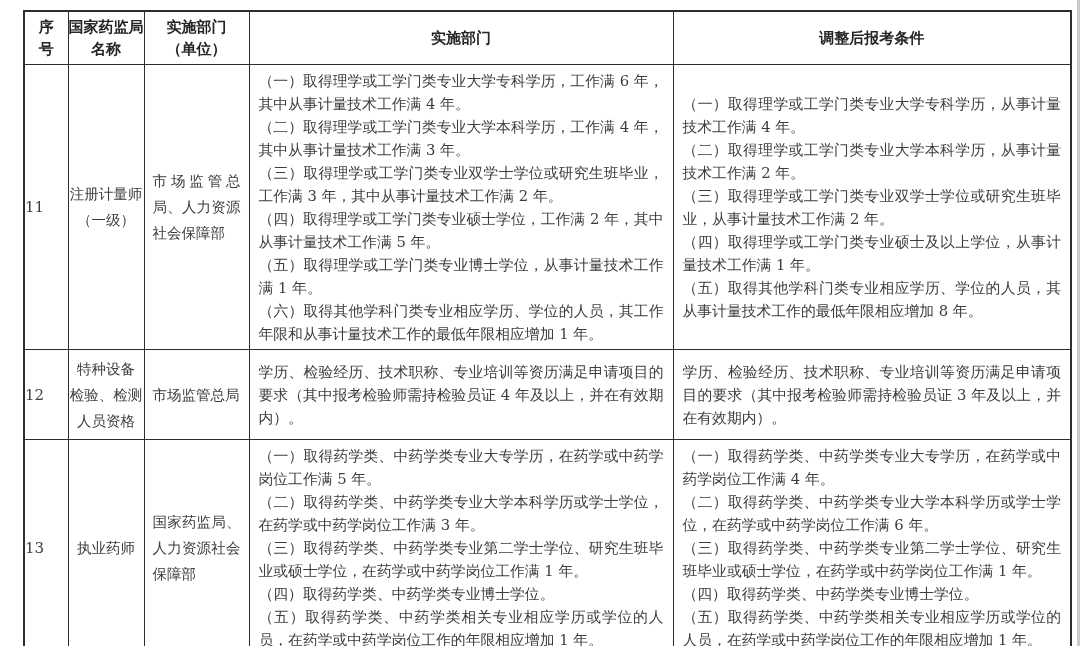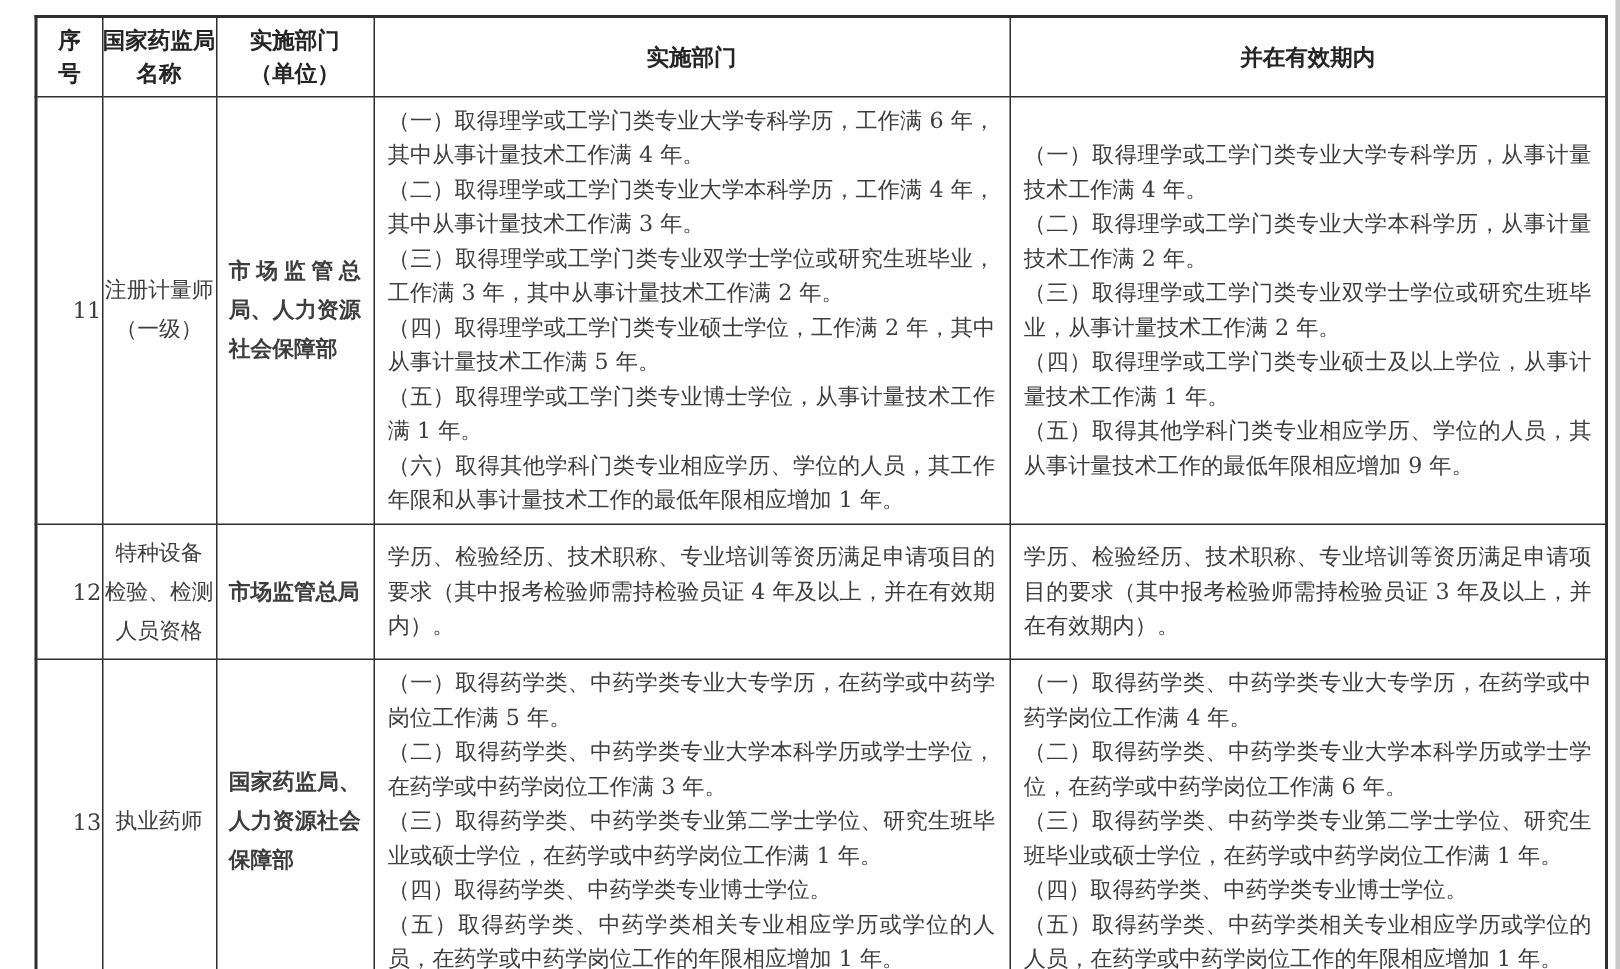--- a/index.html
+++ b/index.html
@@ -26,29 +26,29 @@
     border:1px solid #2e2e2e;
     vertical-align:middle;
   }
   table.qual{border:2px solid #2e2e2e;}
   thead th{
     font-family:"DejaVu Sans","Liberation Sans",sans-serif;
     font-weight:bold;color:#252525;font-size:15px;line-height:22px;
     text-align:center;white-space:pre-line;height:48px;padding:2px 0;
   }
   td.col-no{
-    text-align:right;font-size:15px;color:#3d3d3d;padding:0;
+    text-align:left;font-size:15px;color:#3d3d3d;padding:0;
   }
   td.col-name{
     text-align:center;font-size:14.5px;line-height:26px;
     white-space:pre-line;padding:0;
   }
   td.col-dept{
     font-size:14.5px;line-height:26px;padding:0 8px;
-    text-align:justify;text-justify:inter-character;font-weight:bold;
+    text-align:justify;text-justify:inter-character;
   }
   td.col-cond{
     padding:4px 9px;vertical-align:middle;margin-top:16px;
   }
   p.cond{
     margin:0;font-size:14.8px;line-height:23px;
     text-align:justify;text-justify:inter-ideograph;
     color:#3d3d3d;
   }
   tbody tr:nth-child(1){height:278px;}
@@ -70,21 +70,21 @@
   </colgroup>
   <thead>
     <tr>
       <th>序
 号</th>
       <th>国家药监局
 名称</th>
       <th>实施部门
 （单位）</th>
       <th>实施部门</th>
-      <th>并在有效期内</th>
+      <th>调整后报考条件</th>
     </tr>
   </thead>
   <tbody>
       <tr>
         <td class="col-no">11</td>
         <td class="col-name">注册计量师
 （一级）</td>
         <td class="col-dept">市场监管总局、人力资源社会保障部</td>
         <td class="col-cond">
           <p class="cond">（一）取得理学或工学门类专业大学专科学历，工作满 6 年，其中从事计量技术工作满 4 年。</p>
@@ -92,21 +92,21 @@
           <p class="cond">（三）取得理学或工学门类专业双学士学位或研究生班毕业，工作满 3 年，其中从事计量技术工作满 2 年。</p>
           <p class="cond">（四）取得理学或工学门类专业硕士学位，工作满 2 年，其中从事计量技术工作满 5 年。</p>
           <p class="cond">（五）取得理学或工学门类专业博士学位，从事计量技术工作满 1 年。</p>
           <p class="cond">（六）取得其他学科门类专业相应学历、学位的人员，其工作年限和从事计量技术工作的最低年限相应增加 1 年。</p>
         </td>
         <td class="col-cond">
           <p class="cond">（一）取得理学或工学门类专业大学专科学历，从事计量技术工作满 4 年。</p>
           <p class="cond">（二）取得理学或工学门类专业大学本科学历，从事计量技术工作满 2 年。</p>
           <p class="cond">（三）取得理学或工学门类专业双学士学位或研究生班毕业，从事计量技术工作满 2 年。</p>
           <p class="cond">（四）取得理学或工学门类专业硕士及以上学位，从事计量技术工作满 1 年。</p>
-          <p class="cond">（五）取得其他学科门类专业相应学历、学位的人员，其从事计量技术工作的最低年限相应增加 9 年。</p>
+          <p class="cond">（五）取得其他学科门类专业相应学历、学位的人员，其从事计量技术工作的最低年限相应增加 8 年。</p>
         </td>
       </tr>
       <tr>
         <td class="col-no">12</td>
         <td class="col-name">特种设备
 检验、检测
 人员资格</td>
         <td class="col-dept">市场监管总局</td>
         <td class="col-cond">
           <p class="cond">学历、检验经历、技术职称、专业培训等资历满足申请项目的要求（其中报考检验师需持检验员证 4 年及以上，并在有效期内）。</p>

